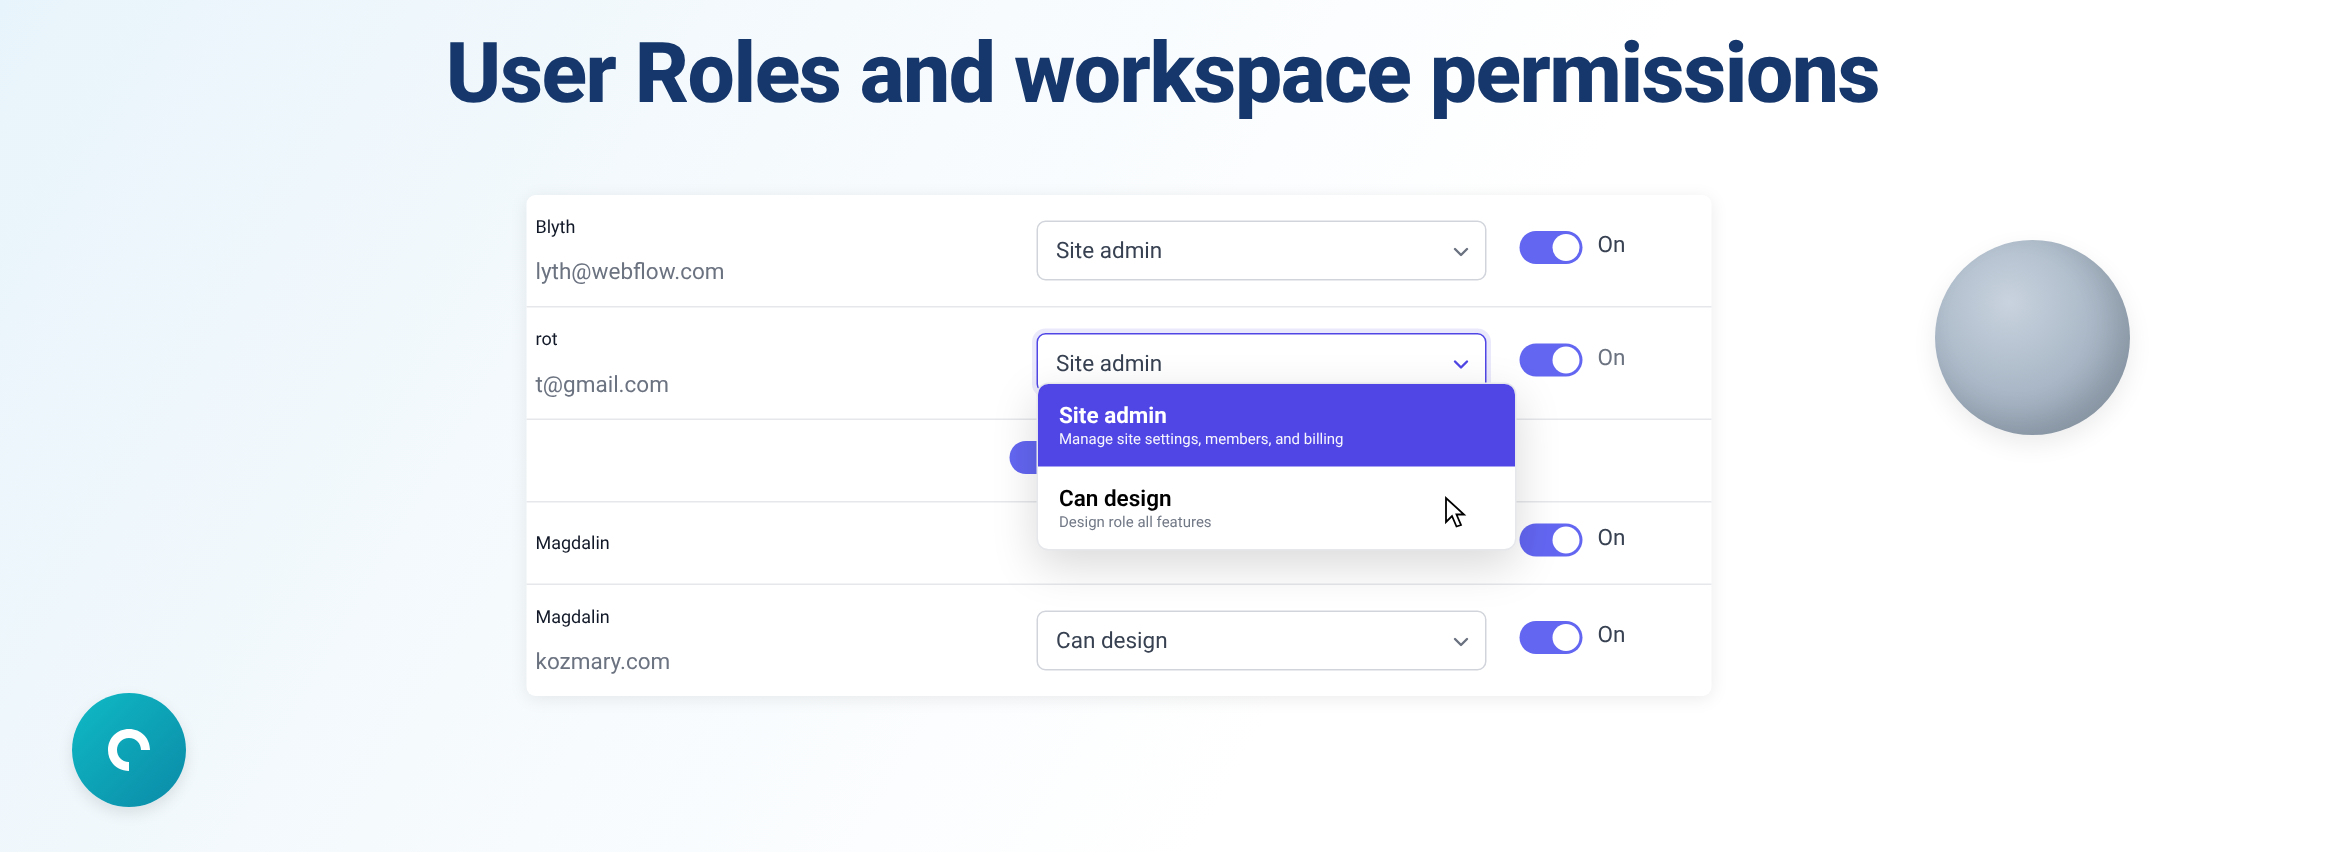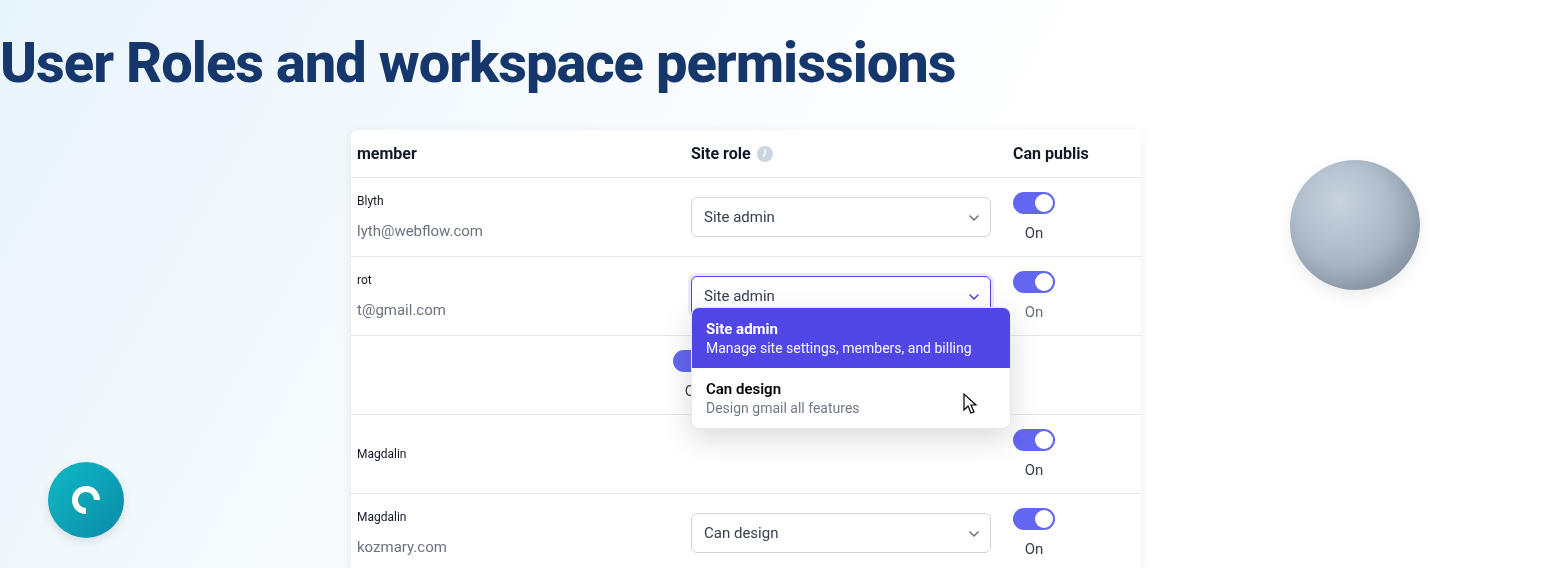--- a/index.html
+++ b/index.html
@@ -5,24 +5,25 @@
     * { box-sizing: border-box; margin: 0; padding: 0; }
     body {
       font-family: -apple-system, BlinkMacSystemFont, "Segoe UI", Roboto, Arial, sans-serif;
       width: 1550px;
       height: 568px;
       background: linear-gradient(120deg, #e8f4fb 0%, #f5fafd 30%, #ffffff 60%);
       position: relative;
       overflow: hidden;
     }
     .page-title {
+      text-align: center;
       font-size: 56px;
       font-weight: 800;
       color: #16376b;
-      padding-top: 30px;
+      padding-top: 16px;
       letter-spacing: -1px;
     }
     .panel {
       position: absolute;
       left: 351px;
       top: 130px;
       width: 790px;
       background: #fff;
       border-radius: 6px;
       box-shadow: 0 2px 12px rgba(0,0,0,0.08);
@@ -77,21 +78,21 @@
     .select.focused {
       border: 1.5px solid #5046e5;
       box-shadow: 0 0 0 3px rgba(80,70,229,0.12);
     }
     .chevron {
       width: 10px; height: 10px;
       display: inline-block;
     }
     .chevron svg { display:block; }
     .toggle {
-      display: inline-flex; align-items: center; gap: 10px; flex-direction: column;
+      display: inline-flex; align-items: flex-start; gap: 10px;
     }
     .switch {
       width: 42px; height: 22px;
       background: #6366f1;
       border-radius: 11px;
       position: relative;
       cursor: pointer;
     }
     .switch::after {
       content: "";
@@ -118,21 +119,21 @@
     .dd-item {
       padding: 12px 14px;
       cursor: pointer;
     }
     .dd-item.selected {
       background: #5046e5;
       color: #fff;
     }
     .dd-title { font-size: 15px; font-weight: 600; }
     .dd-item.selected .dd-title { font-weight: 700; }
-    .dd-desc { font-size: 14px; margin-top: 2px; opacity: 0.95; }
+    .dd-desc { font-size: 10px; margin-top: 2px; opacity: 0.95; }
     .dd-item:not(.selected) .dd-desc { color: #6b7280; }
     .cursor {
       position: absolute;
       right: 30px;
       bottom: 6px;
       z-index: 11;
     }
     .sphere {
       position: absolute;
       right: 130px;
@@ -152,28 +153,20 @@
       display: flex; align-items: center; justify-content: center;
       box-shadow: 0 4px 10px rgba(0,0,0,0.1);
     }
   </style>
 </head>
 <body>
 
 <h1 class="page-title">User Roles and workspace permissions</h1>
 
 <div class="panel">
-  <div class="hdr">
-    <div class="col-member">member</div>
-    <div class="col-role">
-      <span>Site role</span>
-      <span class="info-icon">i</span>
-    </div>
-    <div class="col-publish">Can publis</div>
-  </div>
 
   <div id="rows">
       <div class="row">
         <div class="col-member">
           <div class="member-name">Blyth</div>
           <div class="member-email">lyth@webflow.com</div>
         </div>
         <div class="col-role">
           <div class="select">
             <span>Site admin</span>
@@ -208,21 +201,21 @@
             <div class="switch"></div>
             <span class="switch-label">On</span>
           </div></div>
         <div class="dropdown">
           <div class="dd-item selected">
             <div class="dd-title">Site admin</div>
             <div class="dd-desc">Manage site settings, members, and billing</div>
           </div>
           <div class="dd-item">
             <div class="dd-title">Can design</div>
-            <div class="dd-desc">Design gmail all features</div>
+            <div class="dd-desc">Design role all features</div>
           </div>
           <div class="cursor"><svg width="22" height="26" viewBox="0 0 22 26">
               <path d="M6 2 L6 18 L10 14 L13 21 L16 20 L13 13 L18 13 Z" fill="#fff" stroke="#000" stroke-width="1.2"></path>
             </svg></div>
         </div>
       </div>
       <div class="row">
         <div class="col-role"></div>
         <div class="col-publish"><div class="toggle">
             <div class="switch"></div>

